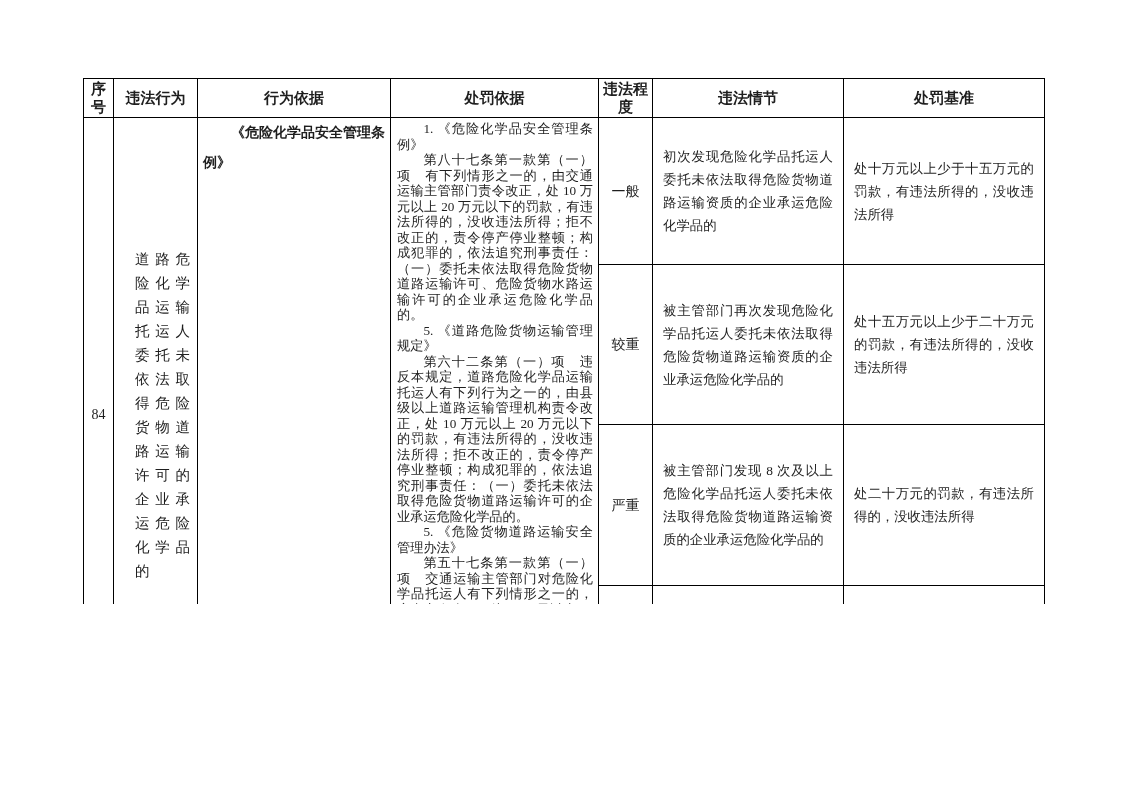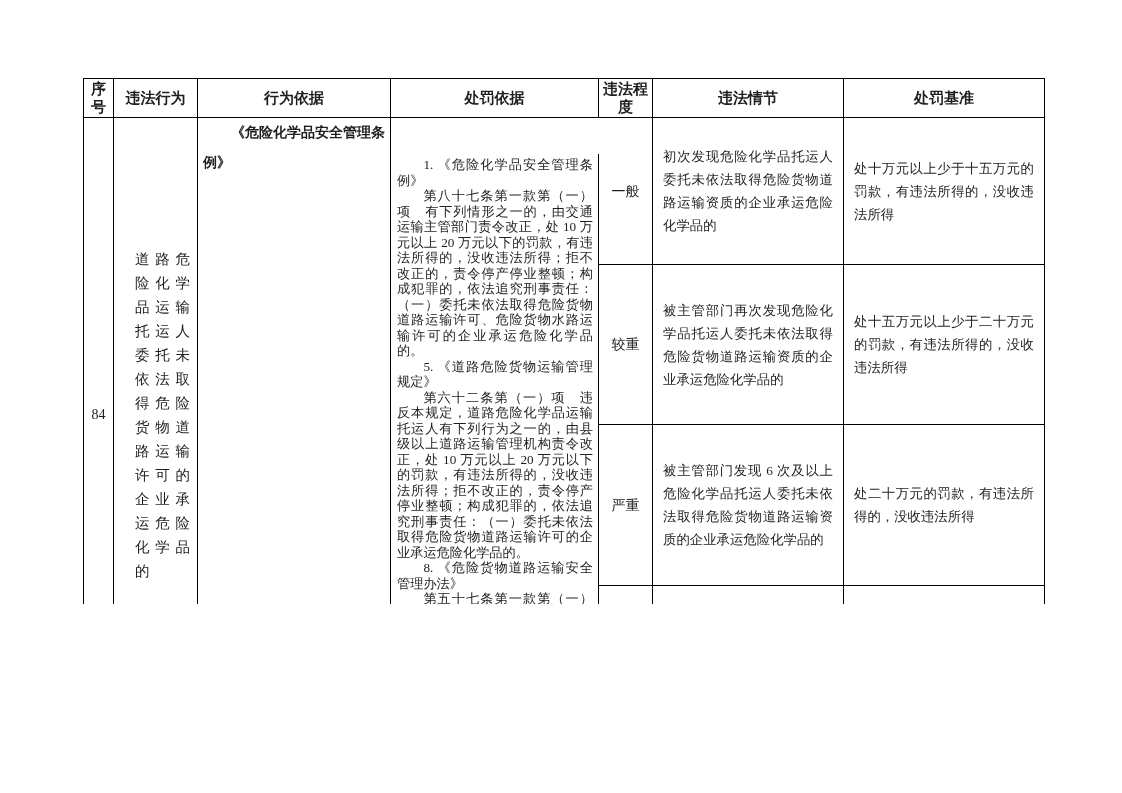--- a/index.html
+++ b/index.html
@@ -32,21 +32,21 @@
   .vcenter { display:flex; align-items:center; padding:0 7px;margin-left:14px; }
   .behavior-text {
     width:100%; font-size:14.5px; line-height:24px;
     text-align:justify; text-align-last:justify; text-justify:inter-character;
   }
   .paras .para { text-indent:2em; text-align:justify; }
   .basis {
     display:flex; flex-direction:column; justify-content:flex-start;
     padding:0 5px; font-size:14px; line-height:30px;font-weight:bold;
   }
-  .penalty { padding:3px 5px 0 6px; font-size:13.2px; line-height:15.5px;margin-top:36px; }
+  .penalty { padding:3px 5px 0 6px; font-size:13.2px; line-height:15.5px; }
   .sev {
     display:flex; align-items:center; justify-content:center;
     text-align:center; font-size:14px; line-height:23px; padding:0 11px;
   }
   .circ, .std { display:flex; align-items:center; padding:0 10px; }
   .cell-text { width:100%; font-size:13.4px; line-height:23px; text-align:justify; }
   .page-number {
     position:absolute; top:731px; left:0; width:100%;
     text-align:center; font-size:14px; color:#1e1e1e;
   }
@@ -74,21 +74,21 @@
 
     <div class="cell paras basis br" style="grid-area:2/3/6/4">
         <p class="para">《危险化学品安全管理条例》</p>
       </div>
 
     <div class="cell paras penalty br" style="grid-area:2/4/6/5">
         <p class="para">1. 《危险化学品安全管理条例》</p>
         <p class="para">第八十七条第一款第（一）项　有下列情形之一的，由交通运输主管部门责令改正，处 10 万元以上 20 万元以下的罚款，有违法所得的，没收违法所得；拒不改正的，责令停产停业整顿；构成犯罪的，依法追究刑事责任：（一）委托未依法取得危险货物道路运输许可、危险货物水路运输许可的企业承运危险化学品的。</p>
         <p class="para">5. 《道路危险货物运输管理规定》</p>
         <p class="para">第六十二条第（一）项　违反本规定，道路危险化学品运输托运人有下列行为之一的，由县级以上道路运输管理机构责令改正，处 10 万元以上 20 万元以下的罚款，有违法所得的，没收违法所得；拒不改正的，责令停产停业整顿；构成犯罪的，依法追究刑事责任：（一）委托未依法取得危险货物道路运输许可的企业承运危险化学品的。</p>
-        <p class="para">8. 《危险货物道路运输安全管理办法》</p>
+        <p class="para">5. 《危险货物道路运输安全管理办法》</p>
         <p class="para">第五十七条第一款第（一）项　交通运输主管部门对危险化学品托运人有下列情形之一的，应当责令改正，处 10 万元以上 20 万元以下的罚款，有违法所得的，没收违法所得；拒不改正的，责令停产停业整顿：（一）违反本办法第九条，委托未依法取得危险货物道路运输资质的企业承运危险化学品的。</p>
       </div>
 
     <div class="cell sev br bb" style="grid-area:2/5">一般</div>
     <div class="cell circ br bb" style="grid-area:2/6">
       <div class="cell-text">初次发现危险化学品托运人委托未依法取得危险货物道路运输资质的企业承运危险化学品的</div>
     </div>
     <div class="cell sev br bb" style="grid-area:3/5">较重</div>
 
     <div class="cell std bb" style="grid-area:2/7">
@@ -96,21 +96,21 @@
     </div>
     <div class="cell circ br bb" style="grid-area:3/6">
       <div class="cell-text">被主管部门再次发现危险化学品托运人委托未依法取得危险货物道路运输资质的企业承运危险化学品的</div>
     </div>
     <div class="cell std bb" style="grid-area:3/7">
       <div class="cell-text">处十五万元以上少于二十万元的罚款，有违法所得的，没收违法所得</div>
     </div>
 
     <div class="cell sev br bb" style="grid-area:4/5">严重</div>
     <div class="cell circ br bb" style="grid-area:4/6">
-      <div class="cell-text">被主管部门发现 6 次及以上危险化学品托运人委托未依法取得危险货物道路运输资质的企业承运危险化学品的</div>
+      <div class="cell-text">被主管部门发现 8 次及以上危险化学品托运人委托未依法取得危险货物道路运输资质的企业承运危险化学品的</div>
     </div>
     <div class="cell std bb" style="grid-area:4/7">
       <div class="cell-text">处二十万元的罚款，有违法所得的，没收违法所得</div>
     </div>
 
     <div class="cell sev br" style="grid-area:5/5">特别严重</div>
     <div class="cell circ br" style="grid-area:5/6">
       <div class="cell-text">拒不改正的</div>
     </div>
     <div class="cell std" style="grid-area:5/7">

